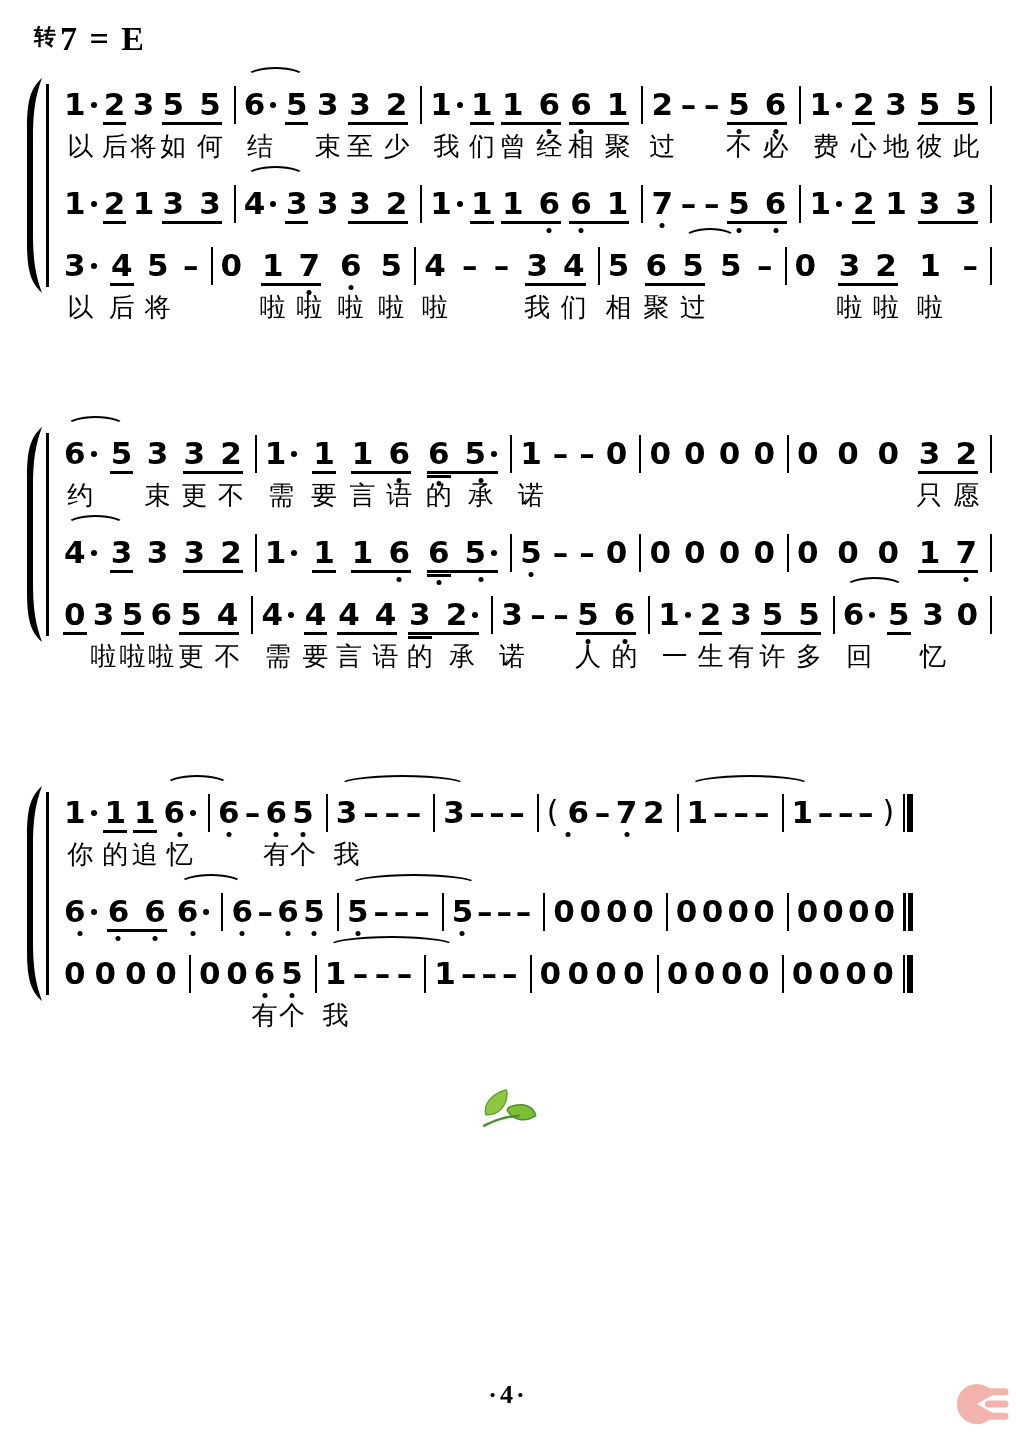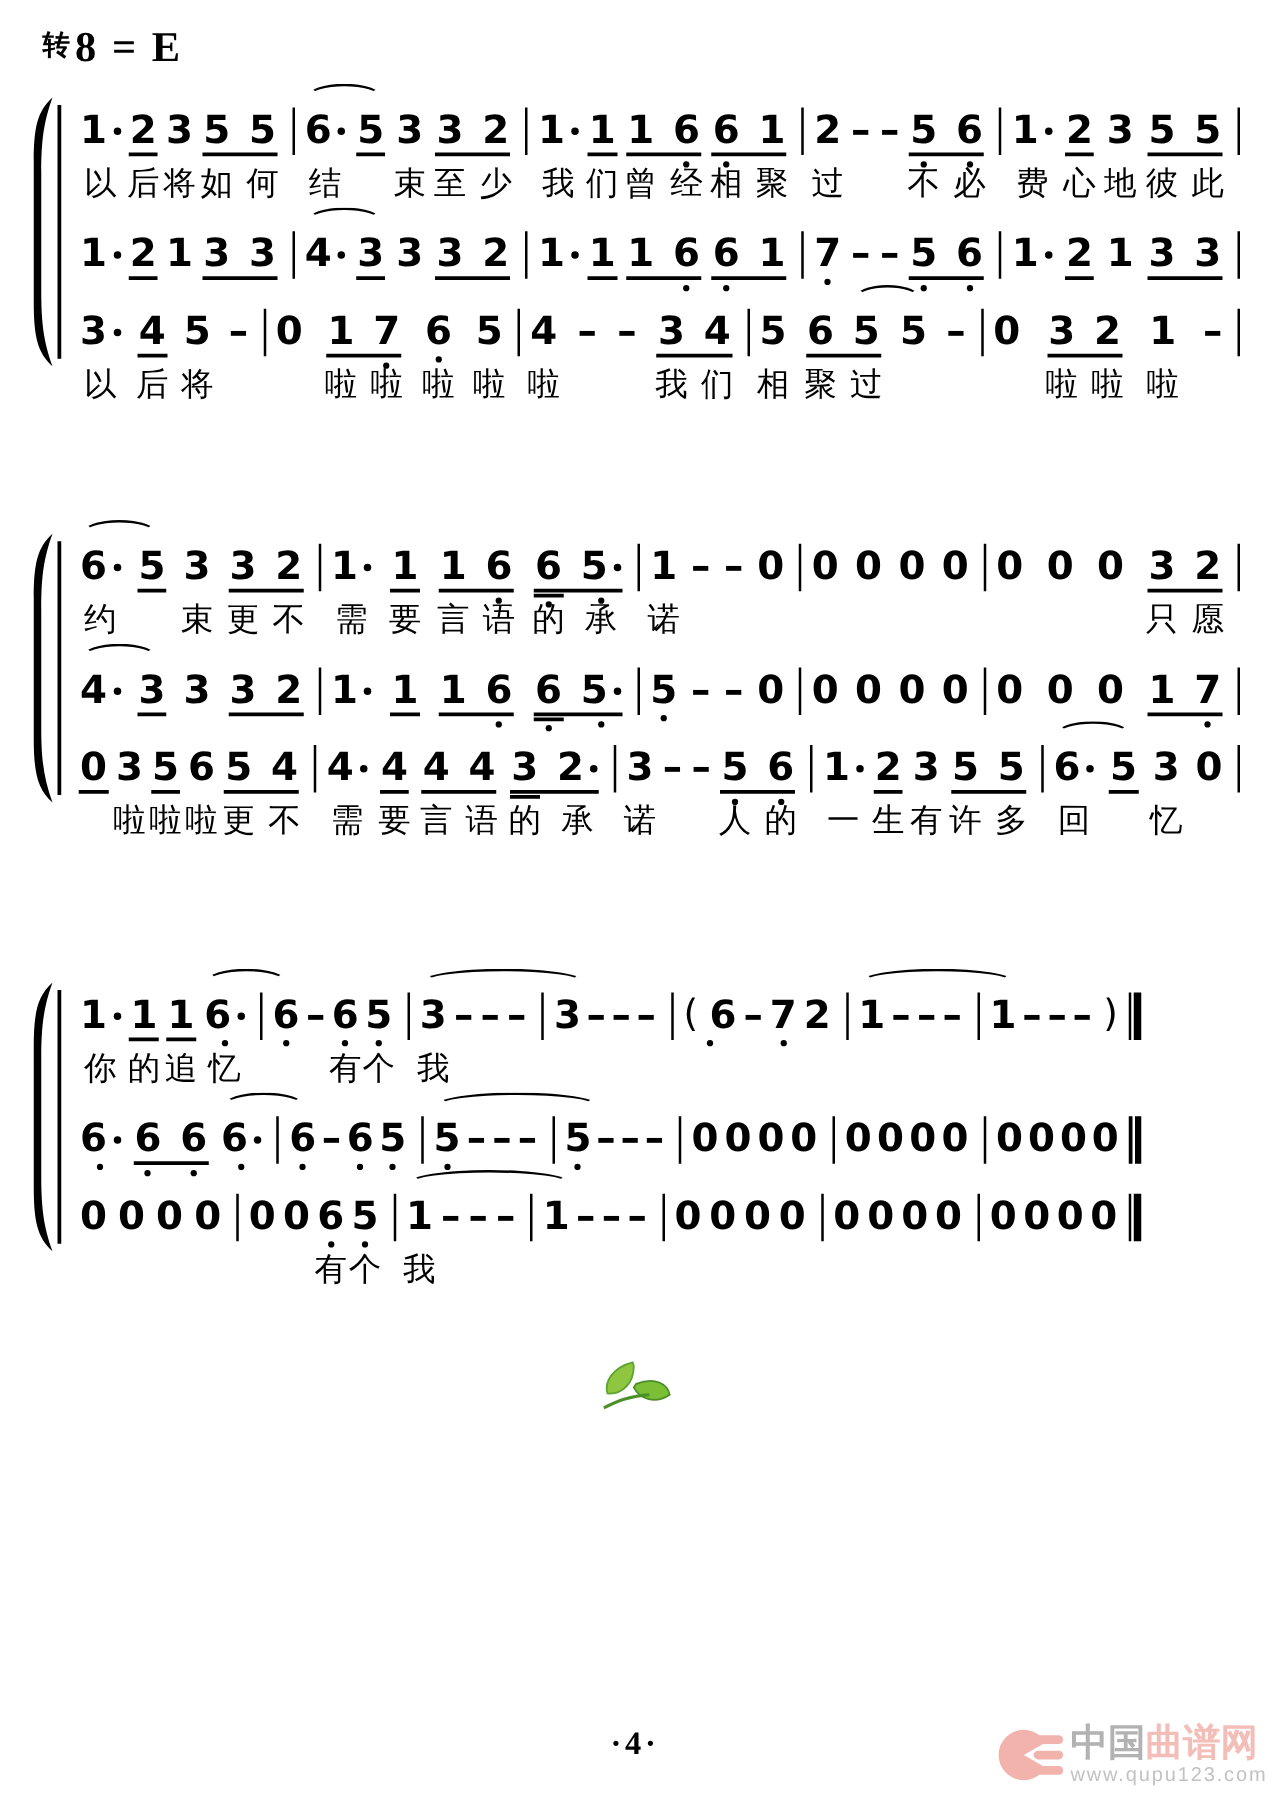--- a/index.html
+++ b/index.html
@@ -55,21 +55,21 @@
   .wm .wtxt{display:flex;flex-direction:column;line-height:1;}
   .wm .row1{font-family:"Liberation Serif",serif;font-weight:700;font-size:30px;white-space:nowrap;}
   .wm .cn-gray{color:#b2b2b2;}
   .wm .cn-pink{color:#f3beb8;}
   .wm .row2{font-size:16px;color:#c2c2c2;letter-spacing:1.5px;margin-top:3px;}
 </style>
 </head>
 <body>
 
 <div class="keyline">
-  <span class="zh">转</span><span class="key">8 = E</span>
+  <span class="zh">转</span><span class="key">7 = E</span>
 </div>
 
 <div id="score">
     <div class="system s1">
       <div class="syscontent">
         <div class="brk"><svg viewBox="0 0 22 100" preserveAspectRatio="none">
             <path d="M20 0 C8 5 5 11 5 24 L5 76 C5 89 8 95 20 100 C13 91 11 84 11 72 L11 28 C11 16 13 9 20 0 Z" fill="#000"></path>
           </svg></div>
         <div class="noteline haslyr">
           <div class="measure m-bar" style="flex-grow: 158;">
@@ -1196,17 +1196,13 @@
 <div class="pagenum">·4·</div>
 
 <div class="wm">
   <svg class="logo" viewBox="0 0 64 60" aria-hidden="true">
     <circle cx="24" cy="30" r="23" fill="#f2b3ad"></circle>
     <polygon points="24,30 52,14 52,46" fill="#ffffff"></polygon>
     <rect x="33" y="12" width="27" height="8" rx="4" fill="#f2b3ad"></rect>
     <rect x="33" y="26" width="27" height="8" rx="4" fill="#f2b3ad"></rect>
     <rect x="33" y="40" width="27" height="8" rx="4" fill="#f2b3ad"></rect>
   </svg>
-  <span class="wtxt">
-    <span class="row1"><span class="cn-gray">中国</span><span class="cn-pink">曲谱网</span></span>
-    <span class="row2">www.qupu123.com</span>
-  </span>
 </div>
 
 </body></html>

